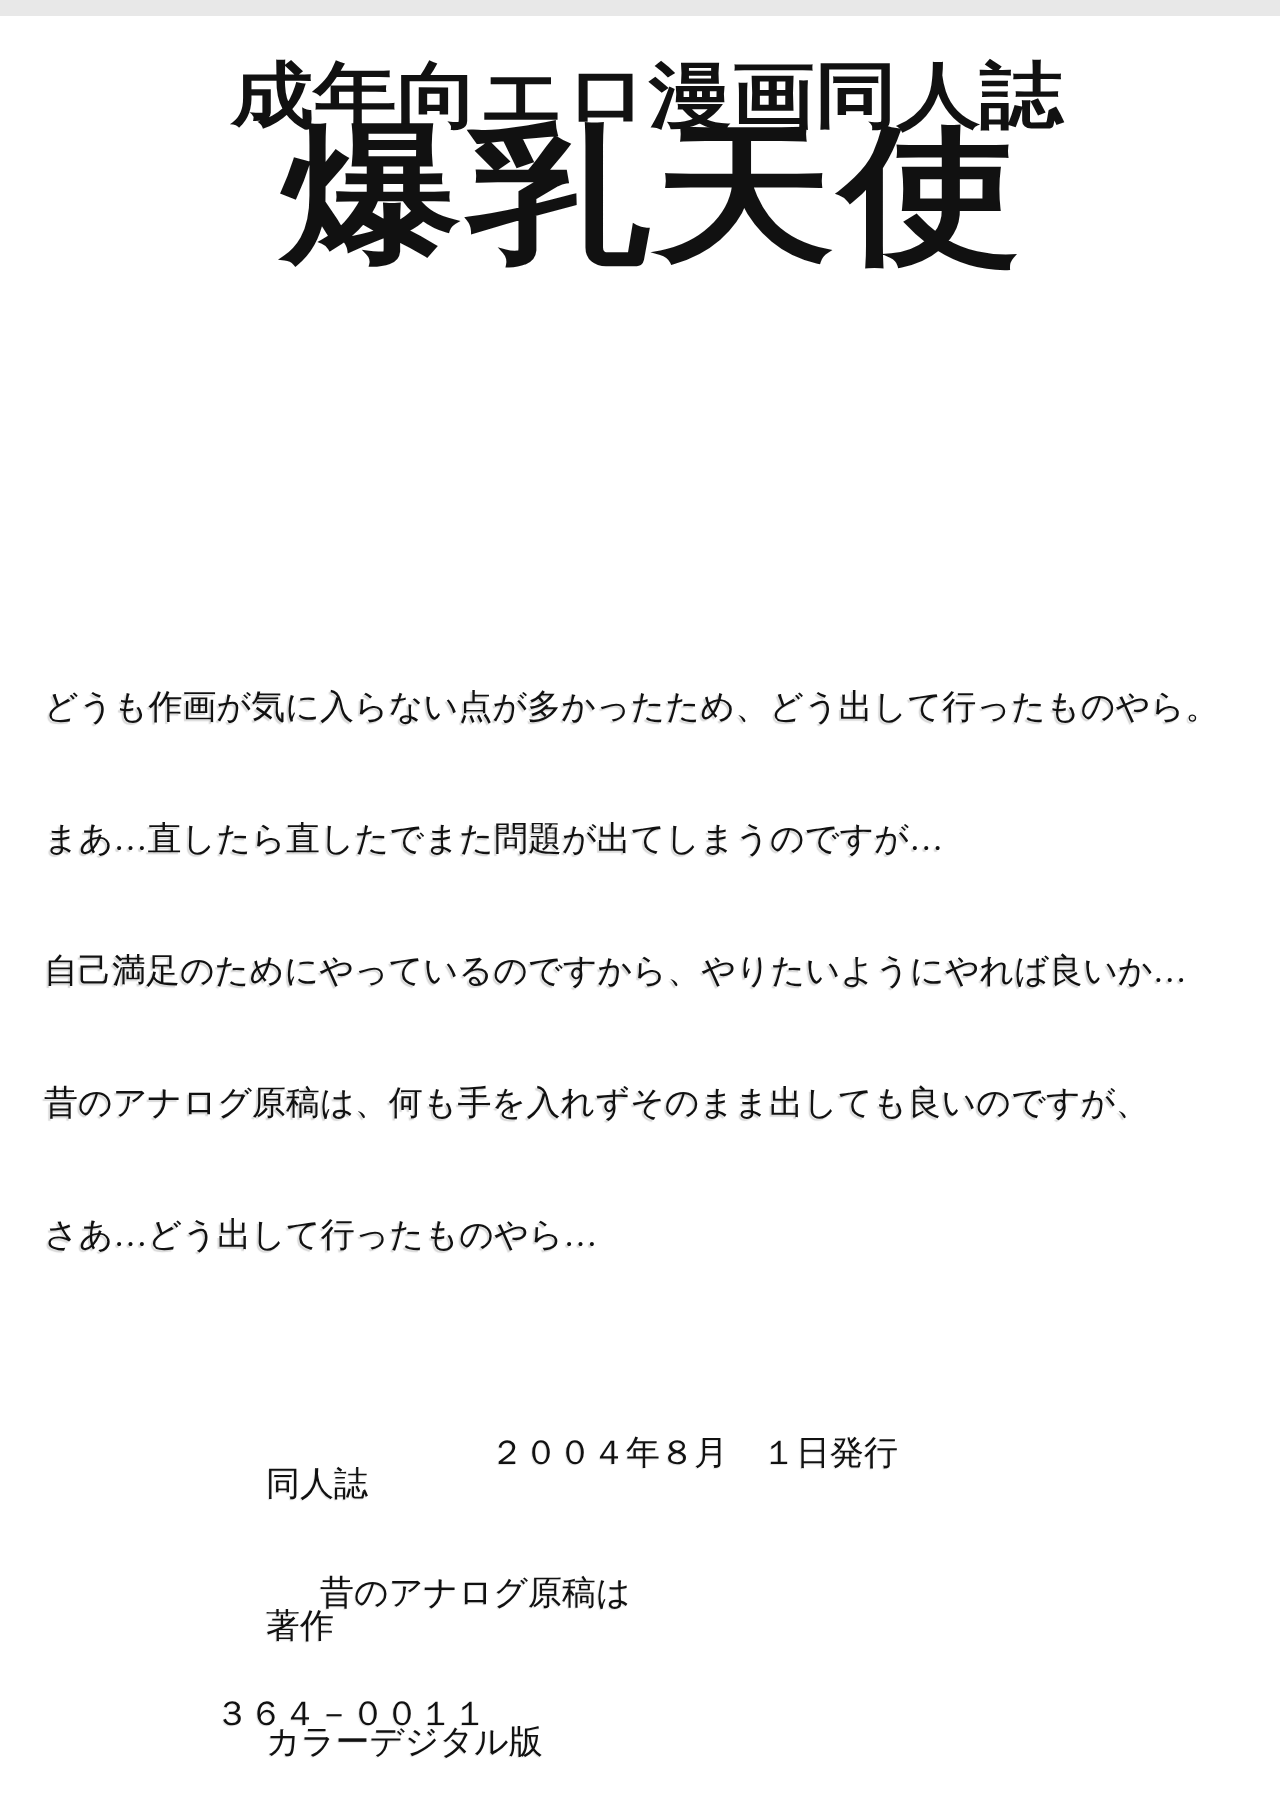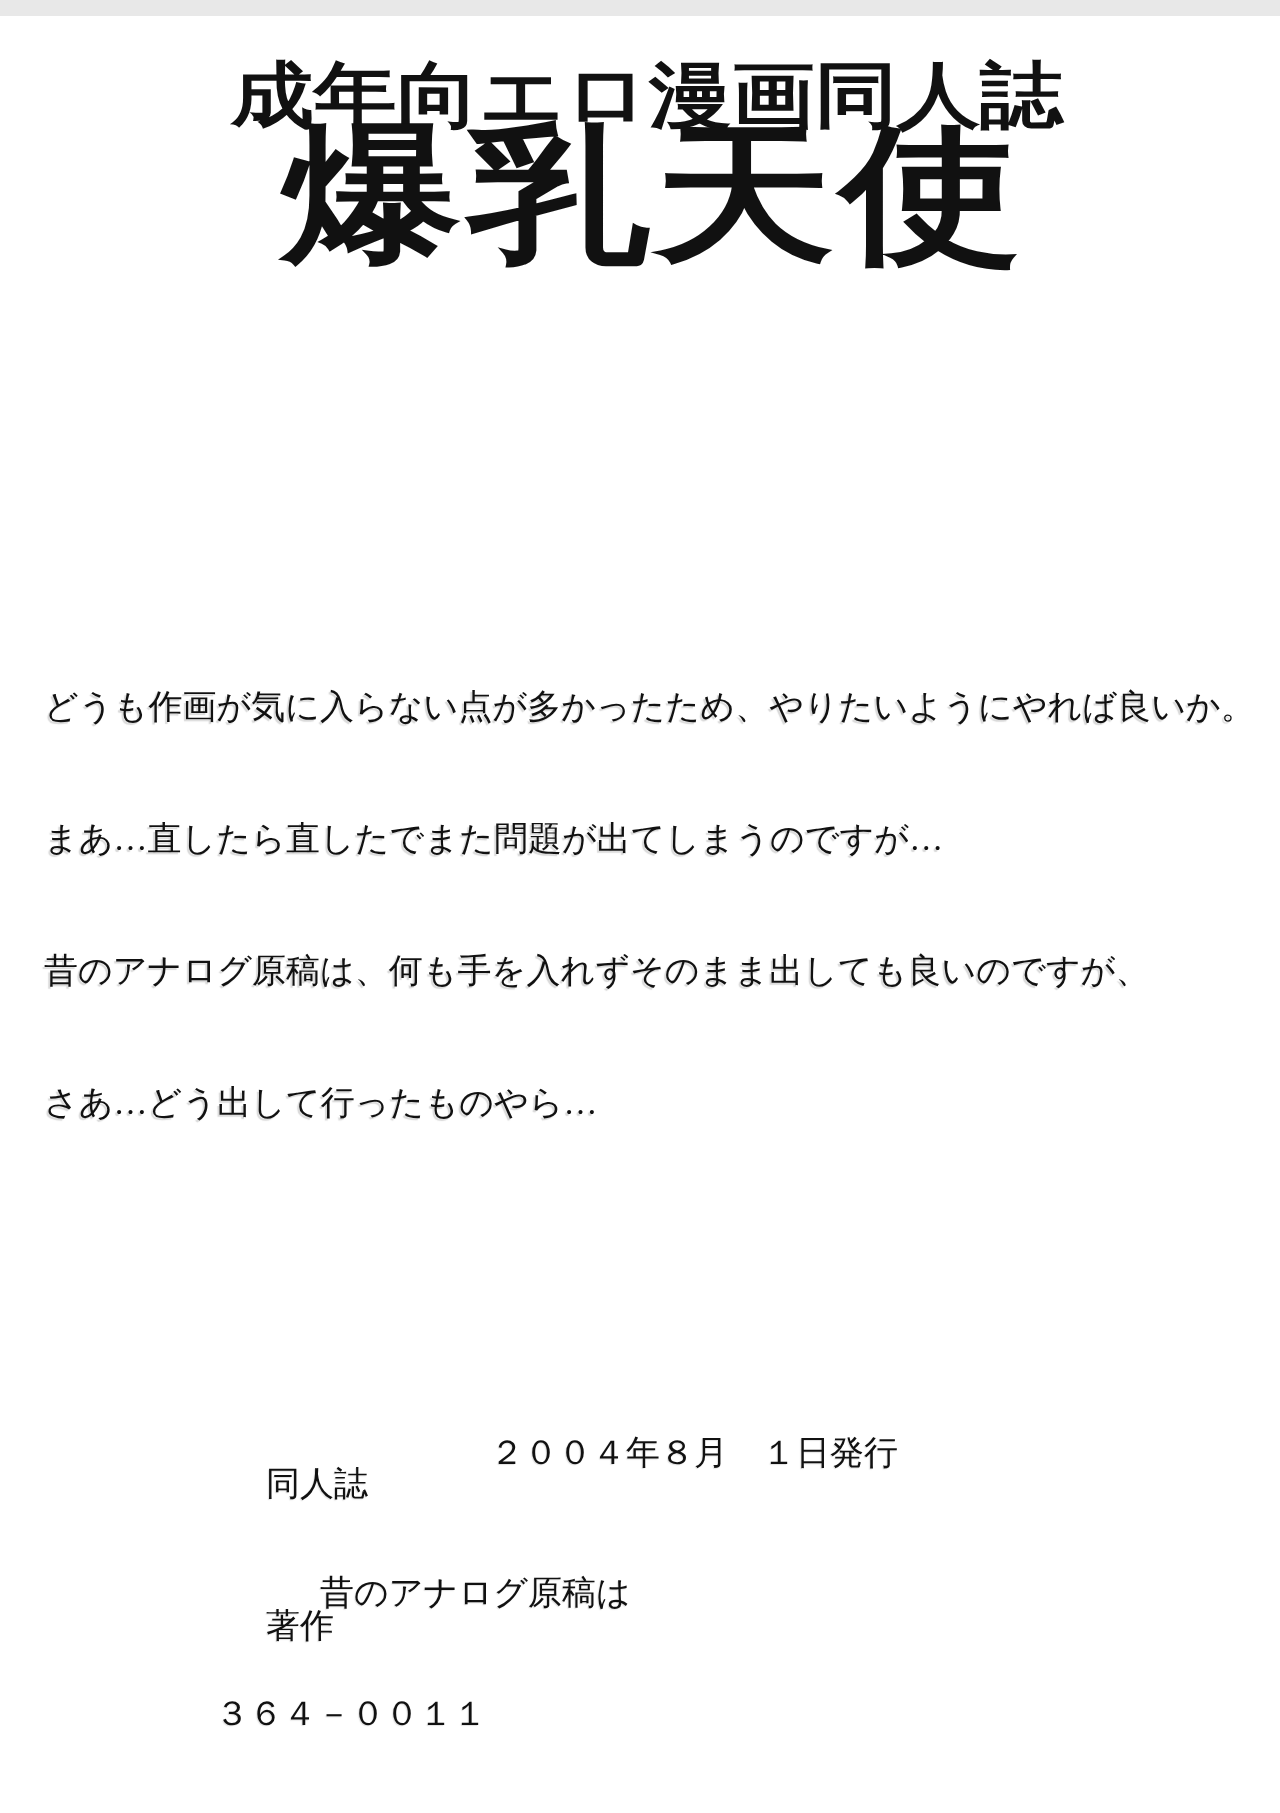--- a/index.html
+++ b/index.html
@@ -79,32 +79,34 @@
 </head>
 <body>
 
 <div class="page">
 
   <div class="category-label">成年向エロ漫画同人誌</div>
 
   <div class="main-title">爆乳天使</div>
 
   <div class="afterword">
-    <div class="nowrap">どうも作画が気に入らない点が多かったため、やりたいようにやれば良いか。</div>
+    <div class="nowrap">どうも作画が気に入らない点が多かったため、どう出して行ったものやら。</div>
     <div class="nowrap">まあ…直したら直したでまた問題が出てしまうのですが…</div>
+    <div class="nowrap">自己満足のためにやっているのですから、やりたいようにやれば良いか…</div>
     <div class="nowrap">昔のアナログ原稿は、何も手を入れずそのまま出しても良いのですが、</div>
     <div class="nowrap">さあ…どう出して行ったものやら…</div>
   </div>
 
   <div class="colophon-block editions">
     <div class="colophon-row">
       <span class="label">同人誌</span>
       <span class="value">２００４年８月　１日発行</span>
     </div>
     <div class="colophon-row">
+      <span class="label">カラーデジタル版</span>
     </div>
   </div>
 
   <div class="colophon-block credits">
     <div class="colophon-row">
       <span class="label">著作</span>
       <span class="value">昔のアナログ原稿は</span>
     </div>
     <div class="colophon-row">
       

